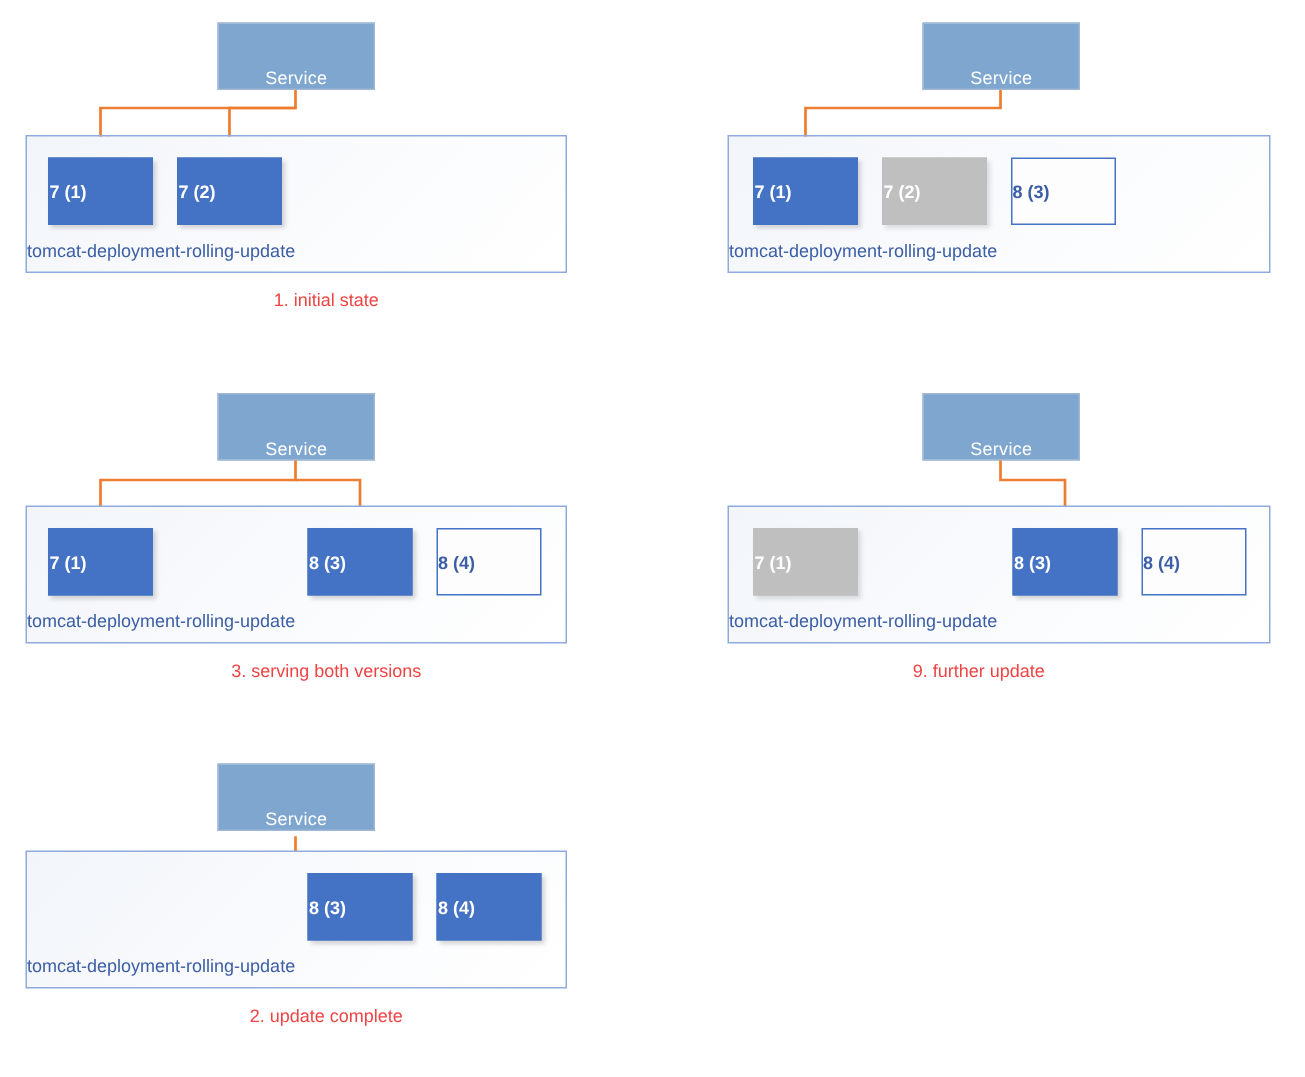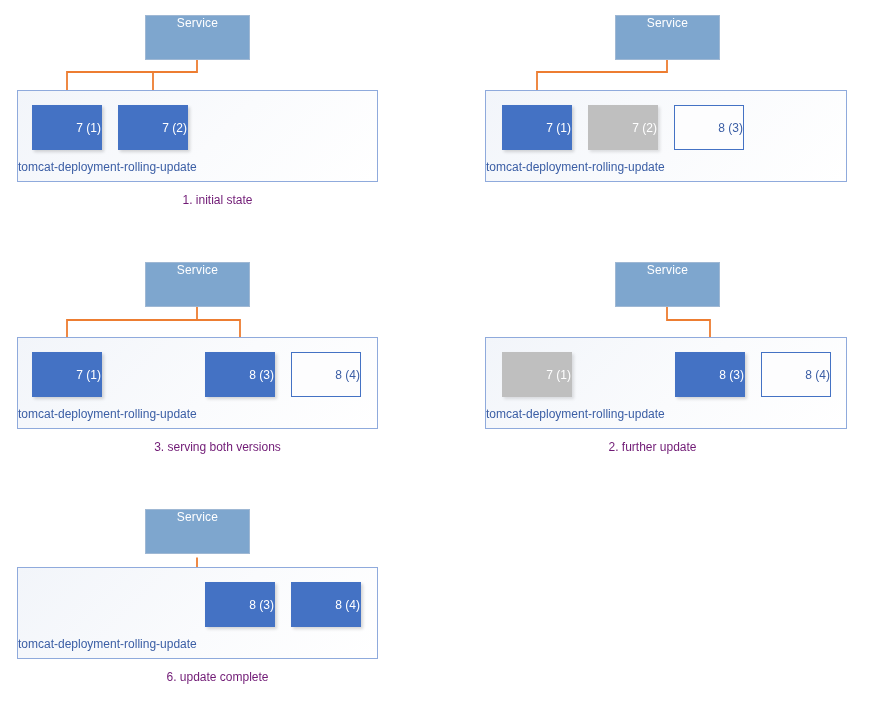--- a/index.html
+++ b/index.html
@@ -23,21 +23,21 @@
 
   
   .service-box {
     position: absolute;
     width: 105px;
     height: 45px;
     background: #7EA6CE;
     border: 1px solid #9FB8D4;
     box-sizing: border-box;
     display: flex;
-    align-items: flex-start;
+    align-items: flex-end;
     justify-content: center;
     color: #ffffff;
     font-size: 12px;
     letter-spacing: 0.2px;
   }
 
   
   .deployment {
     position: absolute;
     box-sizing: border-box;
@@ -54,22 +54,23 @@
   }
 
   
   .pod {
     position: absolute;
     width: 70px;
     height: 45px;
     box-sizing: border-box;
     display: flex;
     align-items: center;
-    justify-content: flex-end;
-    font-size: 12px;
+    justify-content: flex-start;
+    font-size: 12px;
+    font-weight: bold;
   }
   .pod.active {
     background: #4472C4;
     border: 1px solid #4472C4;
     color: #ffffff;
     box-shadow: 2px 2px 3px rgba(0,0,0,0.16);
   }
   .pod.terminating {
     background: #BFBFBF;
     border: 1px solid #BFBFBF;
@@ -92,21 +93,21 @@
     pointer-events: none;
     overflow: visible;
   }
 
   
   .caption {
     position: absolute;
     left: 0;
     right: 0;
     text-align: center;
-    color: #701a75;
+    color: #ef4444;
     font-size: 12px;
   }
 </style>
 </head>
 <body>
 
 <div class="panel" style="left:0px; top:0px;">
 
   <div class="service-box" style="left:145px; top:15px;">
     <span>Service</span>
@@ -222,21 +223,21 @@
   <div class="pod terminating" style="left:67px; top:112px;">
     <span>7 (1)</span>
   </div>
   <div class="pod active" style="left:240px; top:112px;">
     <span>8 (3)</span>
   </div>
   <div class="pod pending" style="left:326px; top:112px;">
     <span>8 (4)</span>
   </div>
 
-  <div class="caption" style="top:200px;">2. further update</div>
+  <div class="caption" style="top:200px;">9. further update</div>
 </div>
 
 <div class="panel" style="left:0px; top:485px;">
 
   <div class="service-box" style="left:145px; top:24px;">
     <span>Service</span>
   </div>
 
   <svg class="connectors" viewBox="0 0 435 233">
     <defs>
@@ -252,14 +253,14 @@
     <div class="deployment-label">tomcat-deployment-rolling-update</div>
   </div>
 
   <div class="pod active" style="left:205px; top:97px;">
     <span>8 (3)</span>
   </div>
   <div class="pod active" style="left:291px; top:97px;">
     <span>8 (4)</span>
   </div>
 
-  <div class="caption" style="top:185px;">6. update complete</div>
+  <div class="caption" style="top:185px;">2. update complete</div>
 </div>
 
 </body></html>

